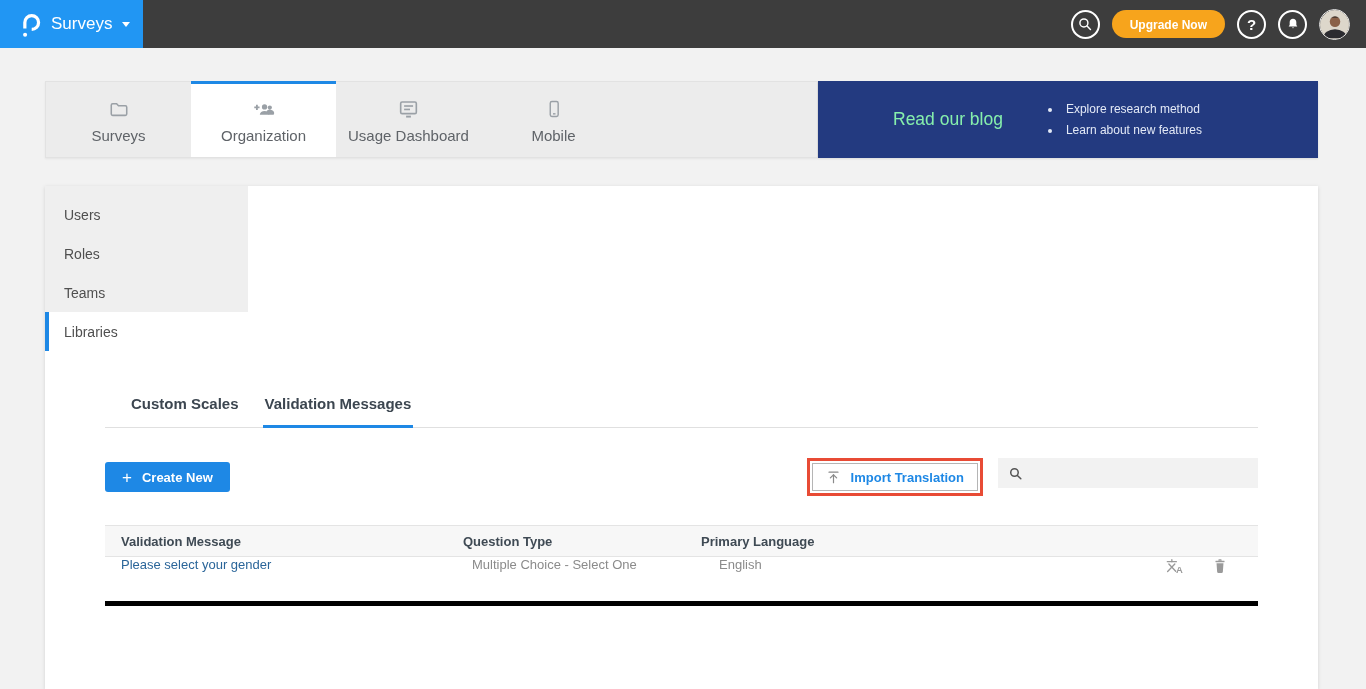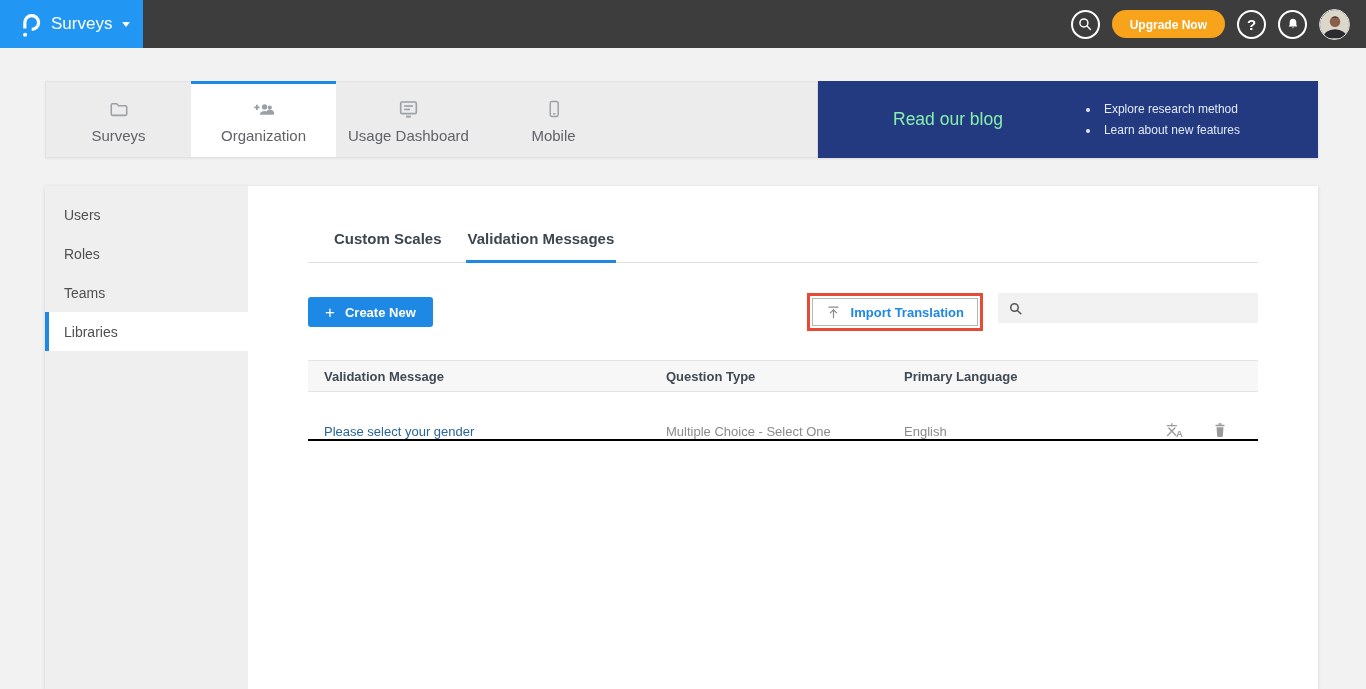--- a/index.html
+++ b/index.html
@@ -22,26 +22,26 @@
   
   .nav-row { position:absolute; left:45px; top:81px; width:1273px; height:77px; display:flex; }
   .nav-card { width:773px; background:#ececec; border:1px solid #e2e2e2; display:flex; box-shadow:0 1px 2px rgba(0,0,0,.06); }
   .nav-tab { width:145px; display:flex; flex-direction:column; align-items:center; justify-content:center; gap:7px;
              border-top:3px solid transparent; cursor:pointer; margin-top:-1px; }
   .nav-tab .nav-icon { color:#9aa0a6; height:22px; display:flex; align-items:center; }
   .nav-tab .nav-label { font-size:15px; color:#5f6368; }
   .nav-tab.active { background:#fff; border-top-color:#1e88e5; }
   .promo { flex:1; background:#233a80; display:flex; align-items:center; cursor:pointer; box-shadow:0 1px 2px rgba(0,0,0,.1); }
   .promo-title { font-size:17.5px; color:#86efac; margin-left:75px; }
-  .promo-list { margin-left:auto; margin-right:78px; list-style:disc; padding-left:16px; color:#e3e9f6; font-size:12px; line-height:21px; }
+  .promo-list { margin-left:auto; margin-right:116px; list-style:disc; padding-left:16px; color:#e3e9f6; font-size:12px; line-height:21px; }
   .promo-list li { padding-left:4px; }
 
   
   .main-card { position:absolute; left:45px; top:186px; width:1273px; height:503px; background:#fff;
-               box-shadow:0 1px 4px rgba(0,0,0,.13); display:flex; }
+               box-shadow:0 1px 4px rgba(0,0,0,.13); display:flex;flex-direction:column; }
   .sidebar { width:203px; background:#efefef; padding-top:9px; flex-shrink:0; }
   .side-item { height:39px; display:flex; align-items:center; padding-left:15px; font-size:14px; color:#4f4f4f;
                border-left:4px solid transparent; cursor:pointer; }
   .side-item.active { background:#fff; border-left-color:#1e88e5; }
 
   .content { flex:1; padding:0 60px; }
   .tabs { margin-top:44px; border-bottom:1px solid #e0e0e0; display:flex; gap:22px; padding-left:24px; }
   .tab { font-size:15px; font-weight:bold; color:#3c4650; padding:0 2px 13px 2px; border-bottom:3px solid transparent;
          margin-bottom:-1px; cursor:pointer; }
   .tab.active { border-bottom-color:#1e88e5; }
@@ -53,21 +53,21 @@
   .toolbar-right { margin-left:auto; display:flex; align-items:flex-start; gap:15px; }
   .highlight-box { border:3px solid #e84b35; padding:2px; }
   .import-btn { background:#fff; border:1px solid #b5b5b5; height:28px; padding:0 13px; display:flex; align-items:center;
                 gap:10px; color:#1e88e5; font-size:13px; font-weight:bold; }
   .search-box { width:260px; height:30px; background:#f2f2f2; display:flex; align-items:center; gap:8px; padding:0 10px; }
   .search-box input { border:none; background:transparent; outline:none; flex:1; font-size:13px; color:#444; }
 
   .table { margin-top:29px; }
   .thead { display:flex; align-items:center; height:32px; background:#f7f7f7; border-top:1px solid #e4e4e4;
            border-bottom:1px solid #e4e4e4; font-size:13px; font-weight:bold; color:#3f4a54; }
-  .trow { display:flex; align-items:flex-end; height:49px; border-bottom:2px solid #000000; font-size:13px; }
+  .trow { display:flex; align-items:flex-start; height:49px; border-bottom:5px solid #000000; font-size:13px;gap:9px; }
   .col-msg { width:342px; padding-left:16px; }
   .col-type { width:238px; padding-left:16px; }
   .col-lang { width:230px; padding-left:16px; }
   .cell-link { color:#2a6599; cursor:pointer; }
   .cell-gray { color:#8b8b8b; }
   .actions { margin-left:auto; display:flex; align-items:center; gap:27px; padding-right:30px; }
   .icon-btn { background:none; border:none; color:#9a9a9a; padding:0; display:flex; align-items:center; }
 </style>
 </head>
 <body>

